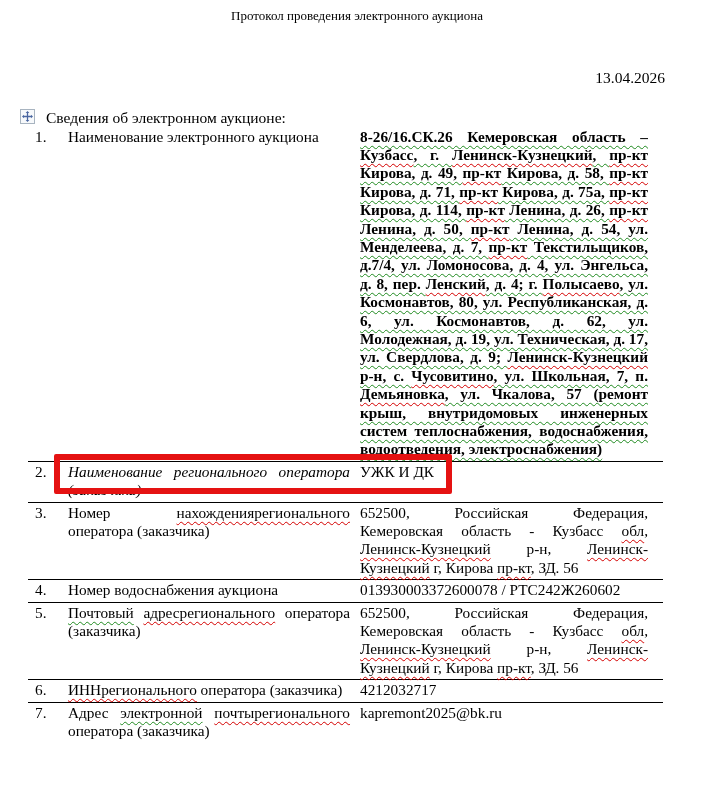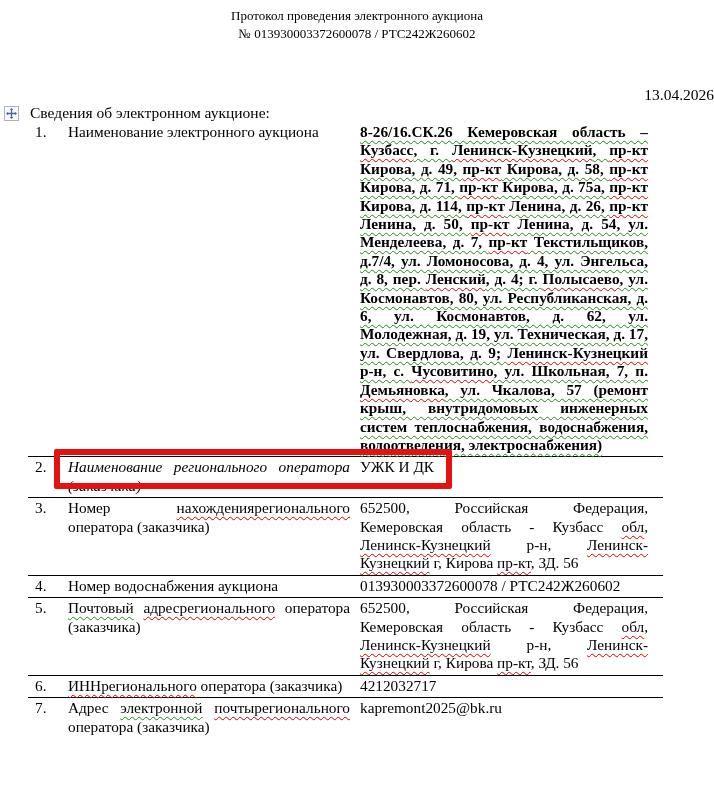--- a/index.html
+++ b/index.html
@@ -8,23 +8,23 @@
     background: #ffffff;
     overflow: hidden;
     position: relative;
     font-family: "Liberation Serif", "DejaVu Serif", serif;
     color: #000;
   }
   .page { position: relative; width: 714px; height: 792px; }
 
   .title { margin-top: 7px; text-align: center; font-size: 13px; line-height: 17.5px; }
 
-  .date-line { margin-top: 44px; text-align: right; font-size: 15.5px; line-height: 18px; }
+  .date-line { margin-top: 44px; text-align: right; padding-right: 49px; font-size: 15.5px; line-height: 18px; }
 
-  .section { padding-left: 4px; display: flex; align-items: flex-end; gap: 11px; font-size: 15.5px; line-height: 17px; }
+  .section { margin-top: 22px; padding-left: 20px; display: flex; align-items: flex-start; gap: 11px; font-size: 15.5px; line-height: 17px; }
   .handle {
     width: 13px; height: 13px; flex: 0 0 13px;
     border: 1px solid #a8b4c0; background: #f7f9fb;
     display: inline-flex; align-items: center; justify-content: center;
   }
   .handle svg { display: block; }
 
   table.info {
     margin: 1px 0 0 28px;
     width: 635px;
@@ -72,21 +72,20 @@
     pointer-events: none;
   }
 </style>
 </head>
 <body>
 
 <div class="page">
 
   <div class="title">
     <div>Протокол проведения электронного аукциона</div>
-    <div>№ 013930003372600078 / РТС242Ж260602</div>
   </div>
 
   <div class="date-line">13.04.2026</div>
 
   <div class="section">
     <span class="handle">
       <svg width="11" height="11" viewBox="0 0 12 12" aria-hidden="true">
         <path d="M6 0 L8 2.2 H6.7 V5.3 H9.8 V4 L12 6 L9.8 8 V6.7 H6.7 V9.8 H8 L6 12 L4 9.8 H5.3 V6.7 H2.2 V8 L0 6 L2.2 4 V5.3 H5.3 V2.2 H4 Z" fill="#4a66a0"></path>
       </svg>
     </span>

